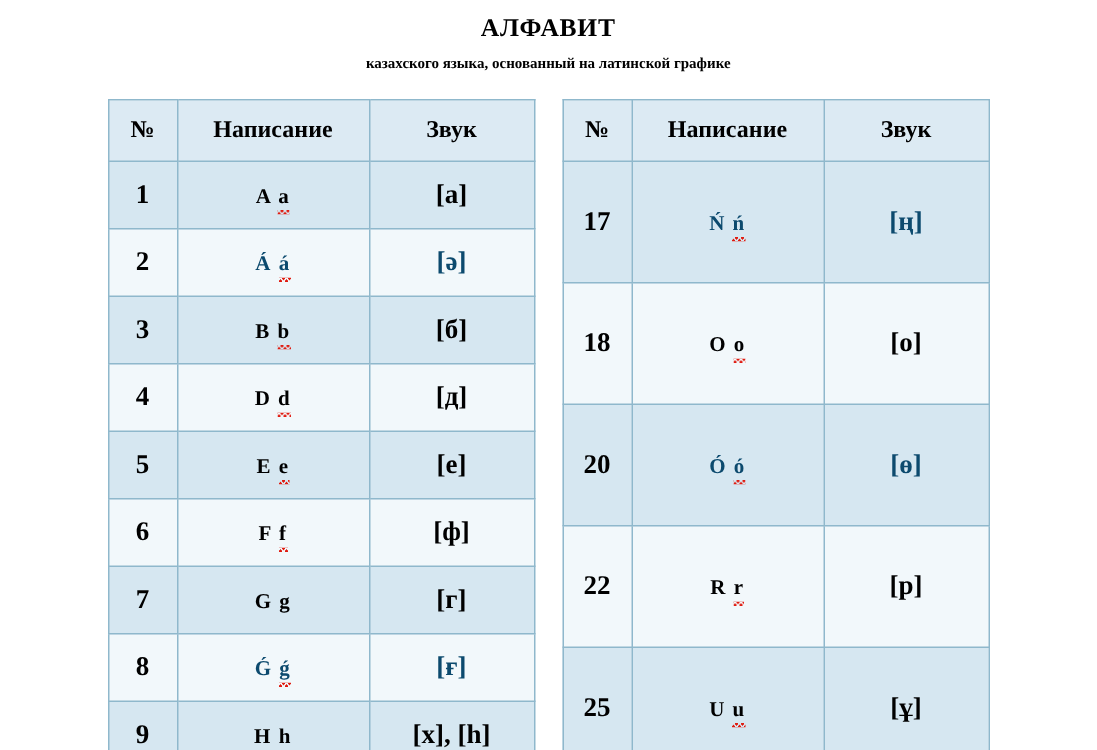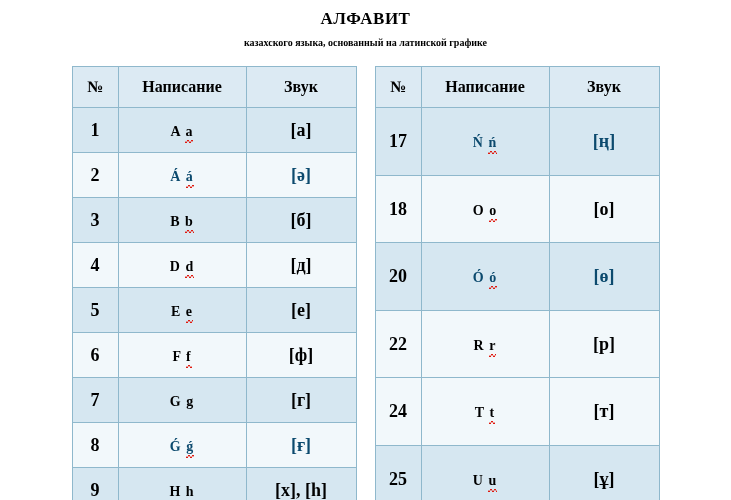--- a/index.html
+++ b/index.html
@@ -206,25 +206,20 @@
           <tr class="odd">
             <td><span class="num">20</span></td>
             <td><span class="letter red"><span>Ó</span> <span class="squig">ó</span></span></td>
             <td><span class="sound red">[ө]</span></td>
           </tr>
           <tr class="even">
             <td><span class="num">22</span></td>
             <td><span class="letter"><span>R</span> <span class="squig">r</span></span></td>
             <td><span class="sound">[р]</span></td>
           </tr>
-          <tr class="even">
-            <td><span class="num">24</span></td>
-            <td><span class="letter"><span>T</span> <span class="squig">t</span></span></td>
-            <td><span class="sound">[т]</span></td>
-          </tr>
           <tr class="odd">
             <td><span class="num">25</span></td>
             <td><span class="letter"><span>U</span> <span class="squig">u</span></span></td>
             <td><span class="sound">[ұ]</span></td>
           </tr>
         </tbody>
     </table>
 
   </div>
 </div>

